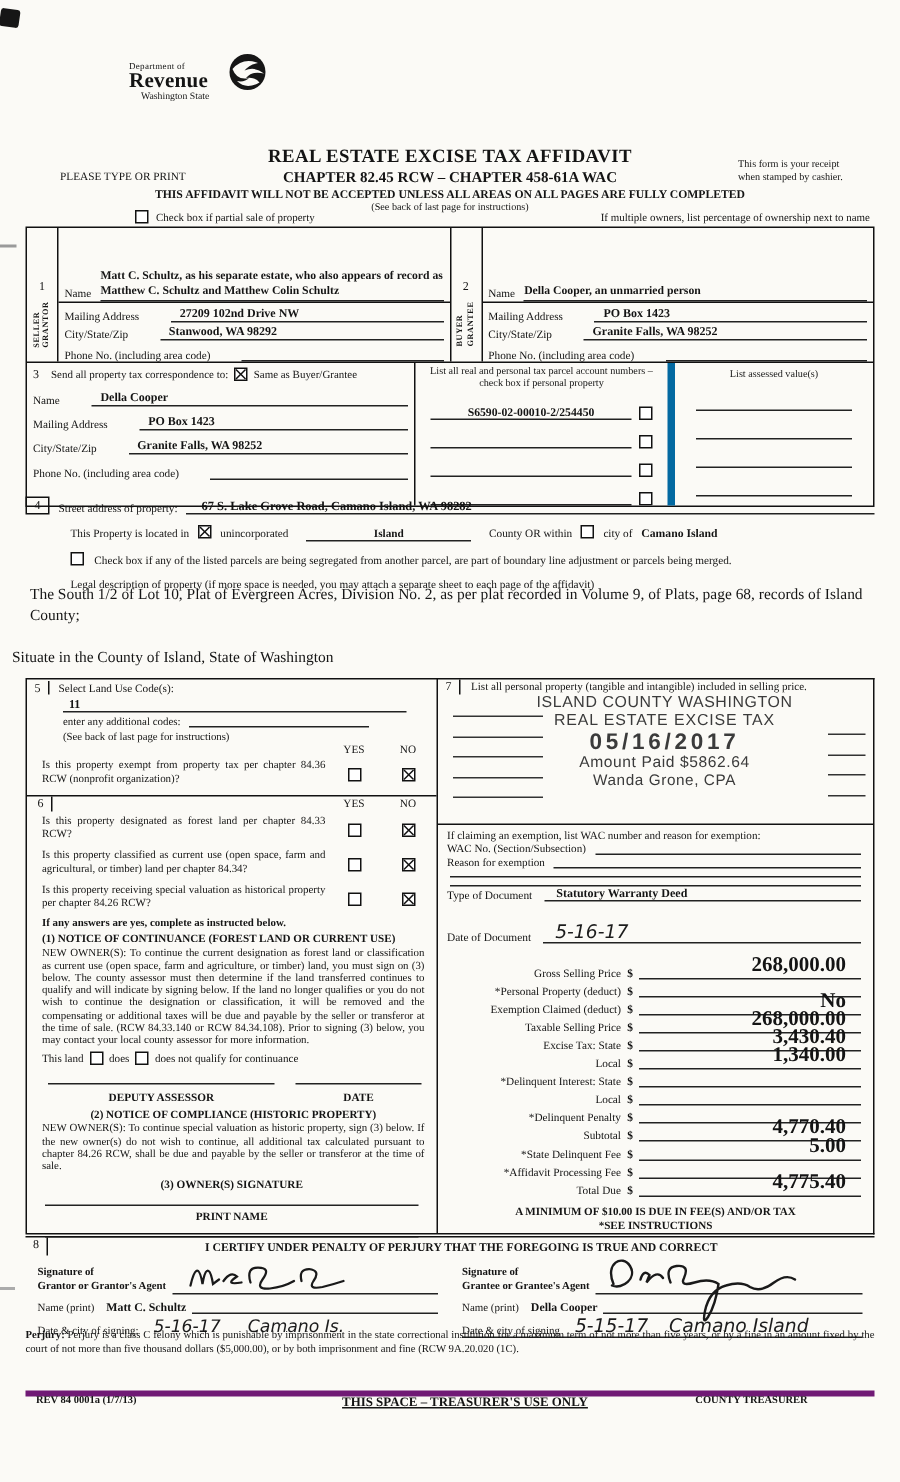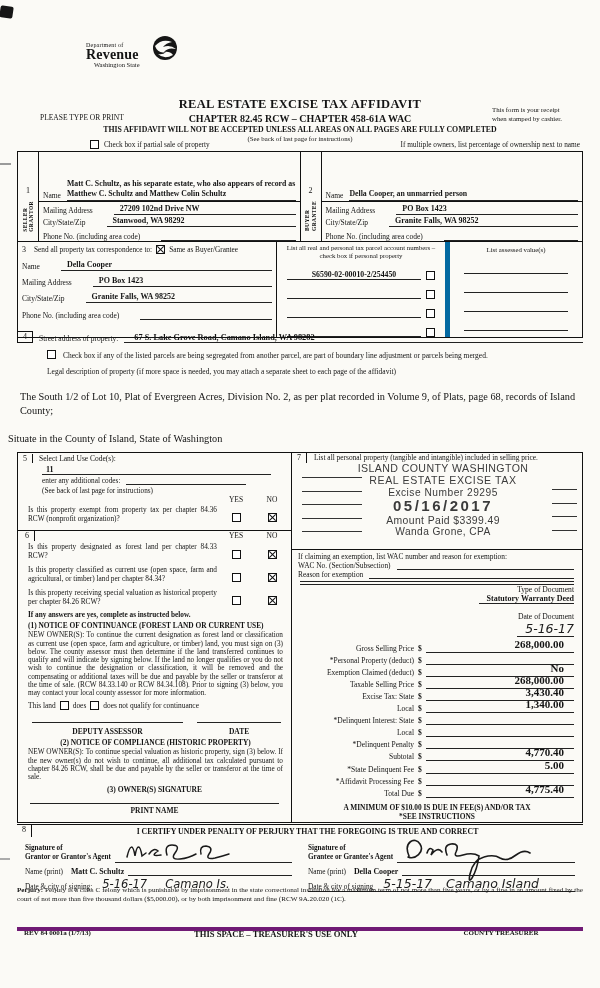--- a/index.html
+++ b/index.html
@@ -106,49 +106,49 @@
   .st1{font-size:10.6px;letter-spacing:.4px;}
   .st2{font-size:10.6px;letter-spacing:.6px;}
   .st3{font-size:10.2px;letter-spacing:.5px;}
   .stdate{font-size:15px;letter-spacing:2.5px;font-weight:bold;}
   .st5{font-size:10.4px;letter-spacing:.4px;}
   .st6{font-size:10.2px;letter-spacing:.4px;}
   .exnote{font-size:7.4px;padding:2px 4px 0 6px;border-top:1px solid #111;height:11px;}
   .wacrow{display:flex;align-items:flex-end;padding:0 8px 0 6px;height:13px;font-size:7.4px;}
   .wacrow .fill{flex:1;border-bottom:1px solid #222;margin-left:6px;}
   .blankline{height:11px;border-bottom:1px solid #222;margin:0 8px;}
-  .docrow{display:flex;align-items:flex-end;height:15px;padding:0 8px 12px 6px;font-size:7.6px;flex-direction:column;}
+  .docrow{display:flex;align-items:flex-end;height:15px;padding:0 8px 12px 6px;font-size:7.6px;}
   .docrow .fill{flex:1;border-bottom:1px solid #222;margin-left:8px;padding-left:8px;font-weight:bold;font-size:8px;}
   .hand{font-family:"DejaVu Sans",sans-serif;font-style:italic;color:#1c1c1c;}
   .feerow{display:flex;align-items:flex-end;height:12.1px;padding-right:8px;}
   .feelabel{width:122px;text-align:right;font-size:7.5px;flex:none;}
   .feedollar{width:12px;text-align:center;font-size:7.6px;font-weight:bold;flex:none;}
   .feeline{flex:1;border-bottom:1px solid #222;text-align:right;}
-  .feeval{font-weight:bold;font-size:11px;padding-right:10px;}
+  .feeval{font-weight:bold;font-size:14px;padding-right:10px;}
   .minnote{text-align:center;font-size:7.4px;font-weight:bold;margin-top:5px;line-height:1.3;}
   
   .sec8{top:824px;left:17px;right:17px;}
   .certrow{border-top:1.5px solid #111;display:flex;font-size:8px;}
   .cert8{width:14px;border-right:1px solid #111;text-align:center;height:12px;flex:none;}
   .certtxt{flex:1;text-align:center;font-weight:bold;font-size:7.8px;padding-top:2px;}
   .siggrid{display:flex;margin-top:2px;}
   .sigcol{width:50%;padding:0 8px;position:relative;}
   .srow1{display:flex;align-items:flex-end;height:24px;}
   .sl2{font-size:7.2px;font-weight:bold;line-height:1.25;flex:none;margin-bottom:1px;}
   .sigulc{flex:1;border-bottom:1px solid #222;position:relative;height:22px;margin-left:4px;}
   .srow2{display:flex;align-items:flex-end;height:13px;font-size:7.3px;}
   .srow2 .nm{font-weight:bold;font-size:7.9px;margin-left:8px;}
   .srow2 .fill{flex:1;border-bottom:1px solid #222;margin-left:4px;}
   .srow3{display:flex;align-items:flex-end;height:15px;font-size:7.3px;}
   .srow3 .hand{font-size:11.5px;margin-left:10px;}
   .perjury{top:886px;left:17px;right:17px;font-size:7.15px;line-height:1.3;text-align:justify;
            border-bottom:4px solid #701a75;padding-bottom:22px;}
   .footer{top:929px;left:24px;right:24px;display:flex;align-items:flex-start;}
   .f-left{width:170px;font-size:7px;font-weight:bold;}
-  .f-center{flex:1;font-size:8.6px;font-weight:bold;}
+  .f-center{flex:1;text-align:center;font-size:8.6px;font-weight:bold;text-decoration:underline;}
   .f-right{width:150px;text-align:center;font-size:7px;font-weight:bold;}
   
   .blob{left:0;top:6px;width:13px;height:12px;background:#161616;border-radius:2px;transform:rotate(8deg);}
   .dash1{left:0;top:163px;width:11px;height:2px;background:#9a9a9a;}
   .dash2{left:0;top:858px;width:10px;height:2px;background:#ababab;}
 </style>
 </head>
 <body>
 
 <div class="page">
@@ -309,20 +309,30 @@
     </div>
   </div>
 
   <div class="abs sec4">
     <div class="s4line1">
       <span class="numbox">4</span>
       <span>Street address of property:</span>
       <span class="s4street">67 S. Lake Grove Road, Camano Island, WA 98282</span>
     </div>
     <div class="s4line">
+      <span>This Property is located in</span>
+      <span class="cb x" style="margin:0 4px;"></span>
+      <span>unincorporated</span>
+      <span class="islandslot">Island</span>
+      <span>County OR within</span>
+      <span class="cb" style="margin:0 4px;"></span>
+      <span>city of</span>
+      <span class="b" style="margin-left:4px;font-size:7.8px;">Camano Island</span>
+    </div>
+    <div class="s4line">
       <span class="cb" style="margin-right:5px;"></span>
       <span>Check box if any of the listed parcels are being segregated from another parcel, are part of boundary line adjustment or parcels being merged.</span>
     </div>
     <div class="s4line">Legal description of property (if more space is needed, you may attach a separate sheet to each page of the affidavit)</div>
   </div>
 
   <div class="abs legalp">The South 1/2 of Lot 10, Plat of Evergreen Acres, Division No. 2, as per plat recorded in Volume 9, of Plats, page 68, records of Island County;</div>
   <div class="abs situate">Situate in the County of Island, State of Washington</div>
 
   <div class="abs sec567">
@@ -408,23 +418,22 @@
         </div>
         <div class="ppr">
           <div></div>
             <div></div>
             <div></div>
             <div></div>
         </div>
         <div class="stamp">
           <div class="st1">ISLAND COUNTY WASHINGTON</div>
           <div class="st2">REAL ESTATE EXCISE TAX</div>
-          <div class="st3">Excise Number 29295</div>
           <div class="stdate">05/16/2017</div>
-          <div class="st5">Amount Paid $3399.49</div>
+          <div class="st5">Amount Paid $5862.64</div>
           <div class="st6">Wanda Grone, CPA</div>
         </div>
       </div>
       <div class="exnote">If claiming an exemption, list WAC number and reason for exemption:</div>
       <div class="wacrow">
         <span>WAC No. (Section/Subsection)</span>
         <span class="fill"></span>
       </div>
       <div class="wacrow">
         <span>Reason for exemption</span>

